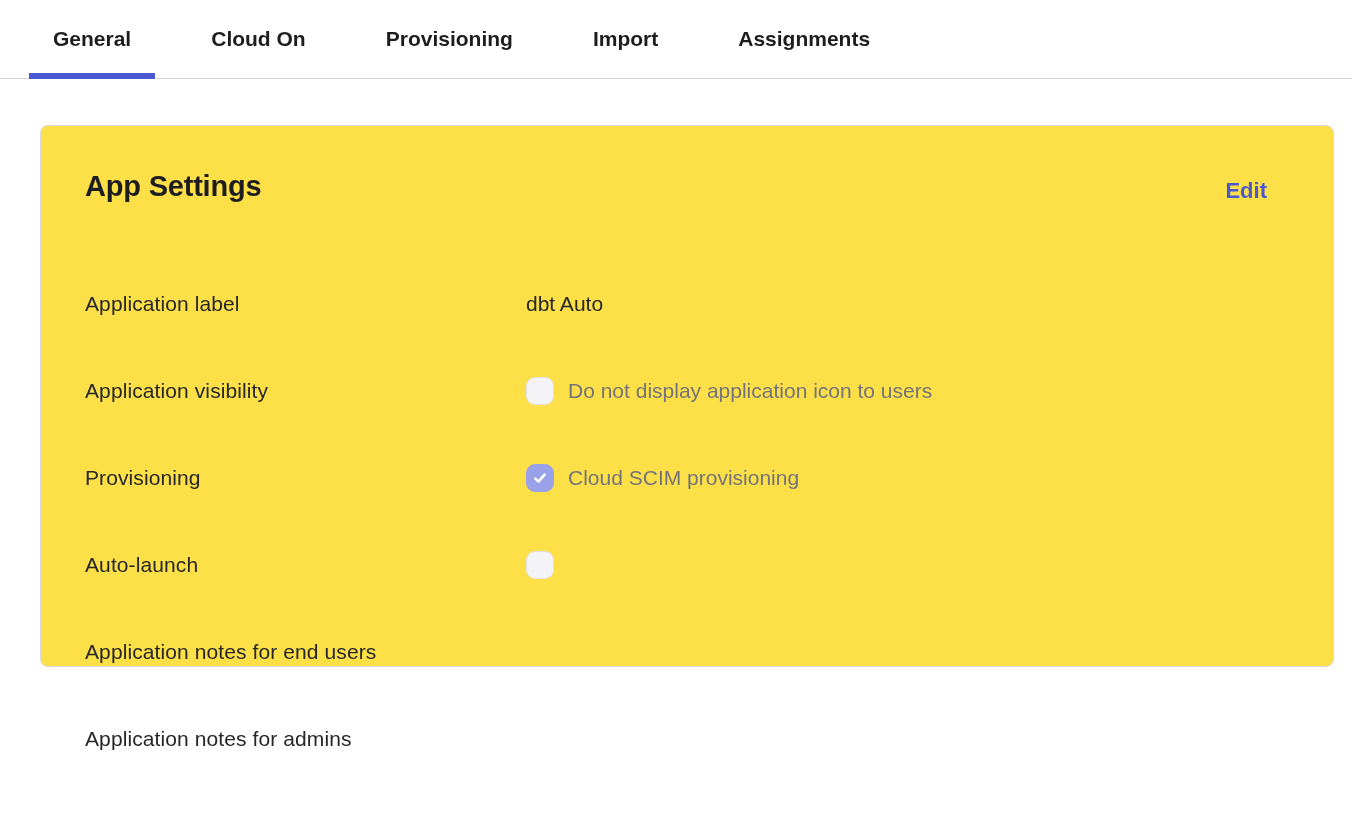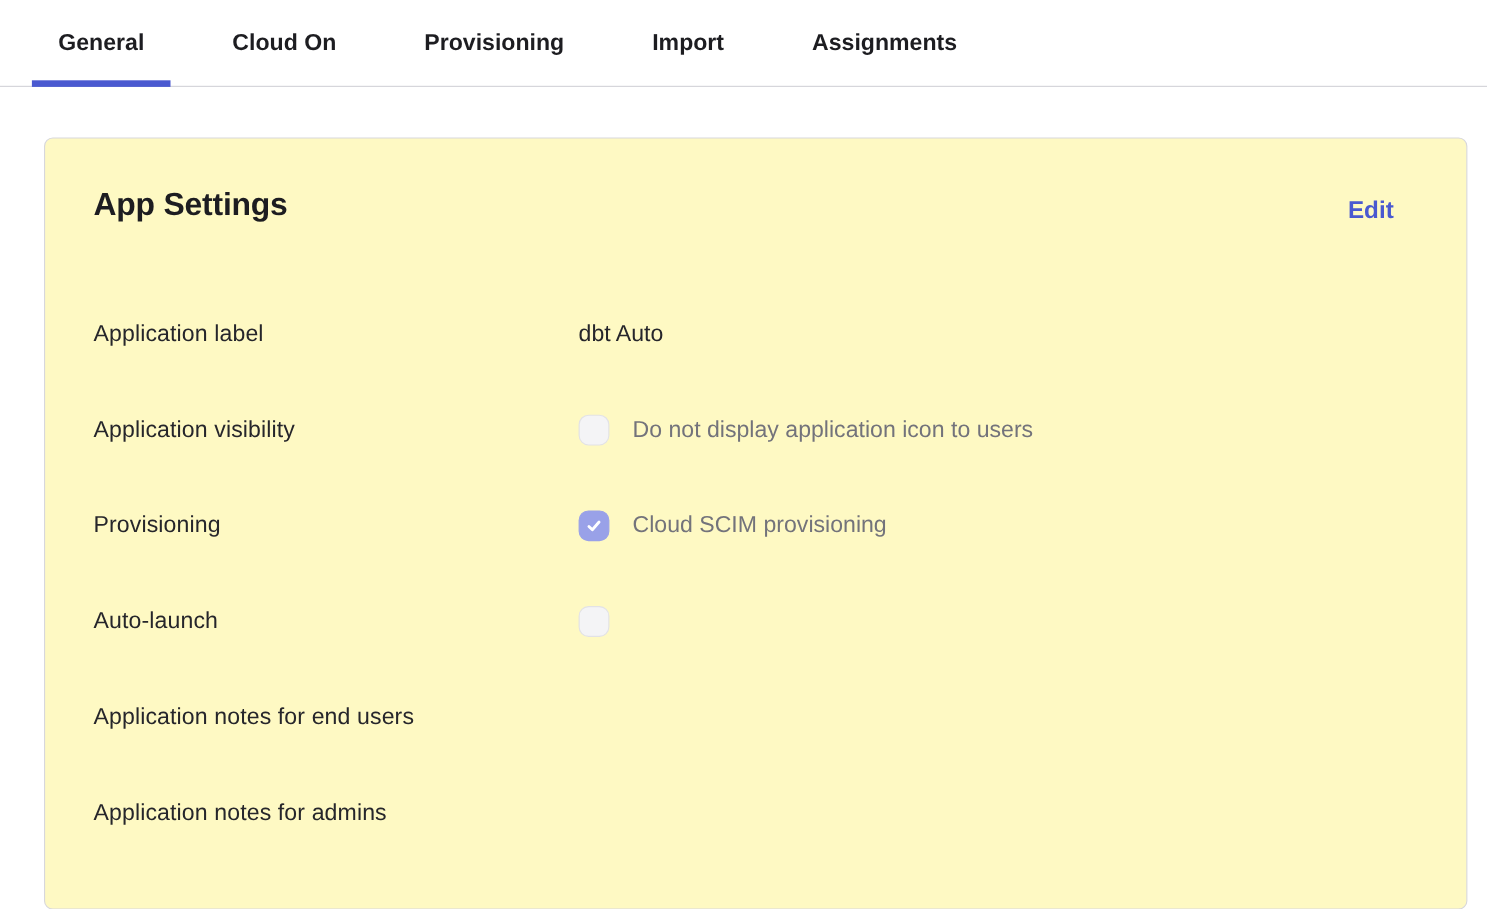--- a/index.html
+++ b/index.html
@@ -37,22 +37,22 @@
     position: absolute;
     left: 0; right: 0; bottom: -1px;
     height: 6px;
     background: #4a59d0;
   }
 
   
   .card {
     position: absolute;
     left: 40px; top: 125px;
-    width: 1294px; height: 702px;
-    background: #fef9c3;
+    width: 1294px; height: 542px;
+    background: #fde047;
     border: 1px solid #d7d7dc;
     border-radius: 8px;
     padding: 44px 66px 0 44px;
   }
   .card-header {
     display: flex;
     justify-content: space-between;
     align-items: flex-start;
     margin-bottom: 56px;
   }
@@ -83,21 +83,21 @@
     color: #26262b;
     letter-spacing: 0.1px;
   }
   .row-value {
     font-size: 21px;
     color: #26262b;
   }
   .check-group {
     display: flex;
     align-items: center;
-    gap: 21px;
+    gap: 14px;
     text-align: right;
   }
   .check-label {
     font-size: 21px;
     color: #73737b;
   }
   .checkbox {
     width: 28px; height: 28px;
     flex: 0 0 28px;
     border-radius: 9px;

